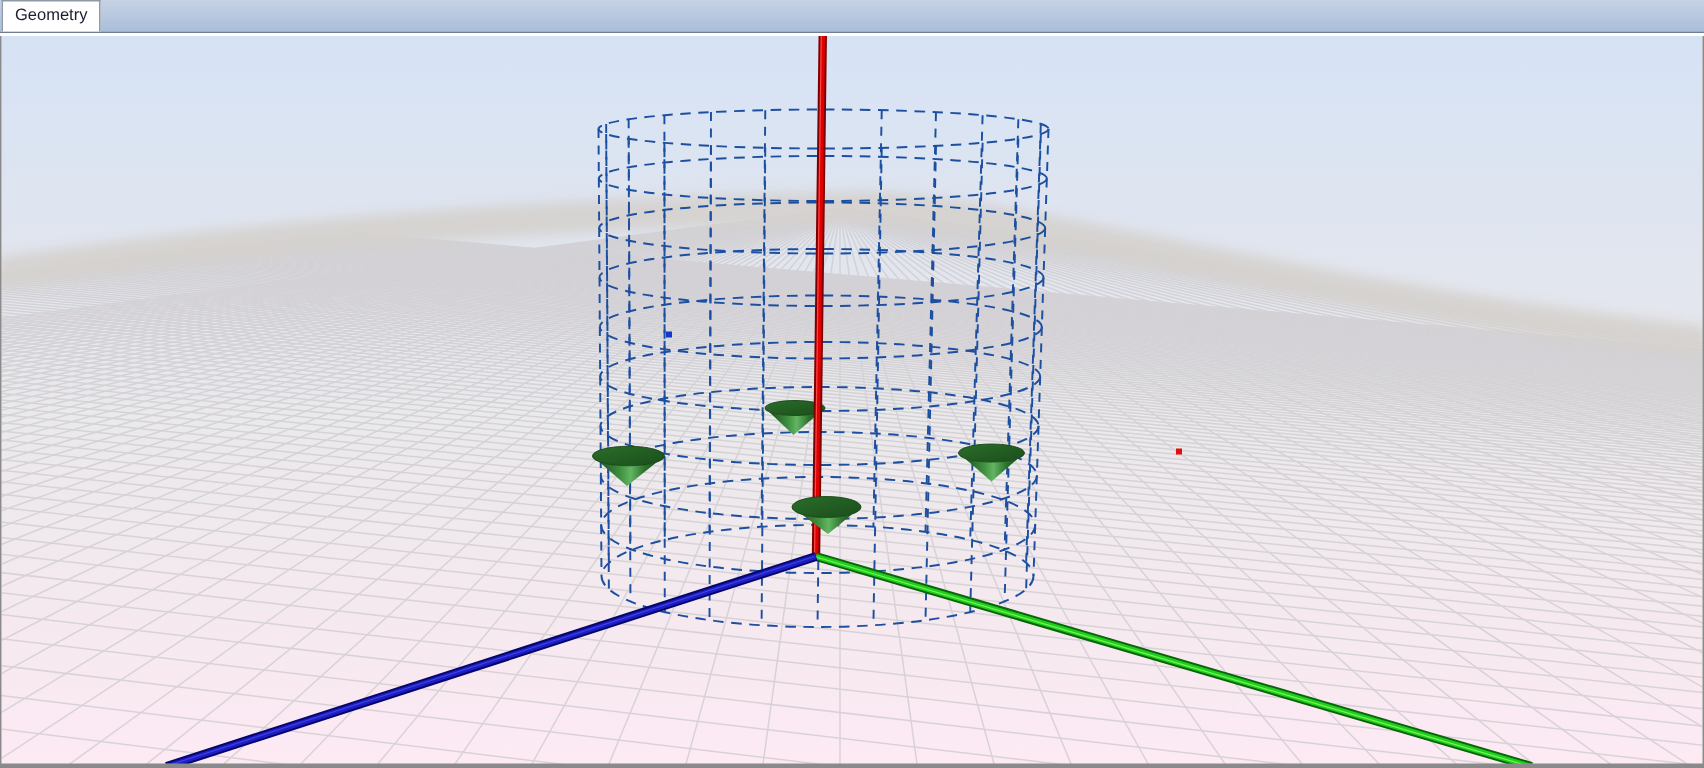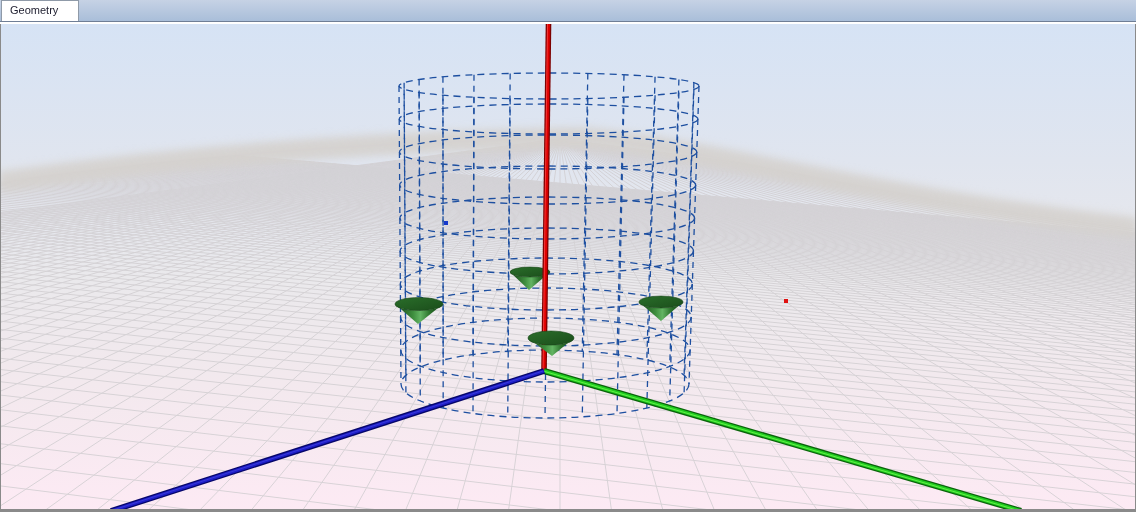--- a/index.html
+++ b/index.html
@@ -3,21 +3,21 @@
 <meta charset="utf-8">
 <style>
   html,body{margin:0;padding:0;}
   body{width:1136px;height:512px;overflow:hidden;font-family:"Liberation Sans",sans-serif;background:#fff;}
   #app{position:relative;width:1136px;height:512px;}
   #tabbar{position:absolute;left:0;top:0;width:1136px;height:22px;
     background:linear-gradient(to bottom,#c6d2e5,#a9bed9);
     border-bottom:1px solid #6f7e96;box-sizing:border-box;}
   #tab-geometry{position:absolute;left:1px;top:0px;height:21px;background:#ffffff;
     border:1px solid #8f9aa8;border-bottom:none;box-sizing:border-box;
-    padding:3px 20px 0 8px;font-size:11px;color:#1d1d2e;cursor:default;}
+    padding:3px 8px 0 8px;font-size:11px;color:#1d1d2e;cursor:default;}
   #viewport{position:absolute;left:0;top:22px;width:1136px;height:490px;background:#fff;}
   svg{display:block;}
 </style>
 </head>
 <body>
 
 <div id="app">
   <div id="tabbar">
     <div id="tab-geometry">Geometry</div>
   </div>

